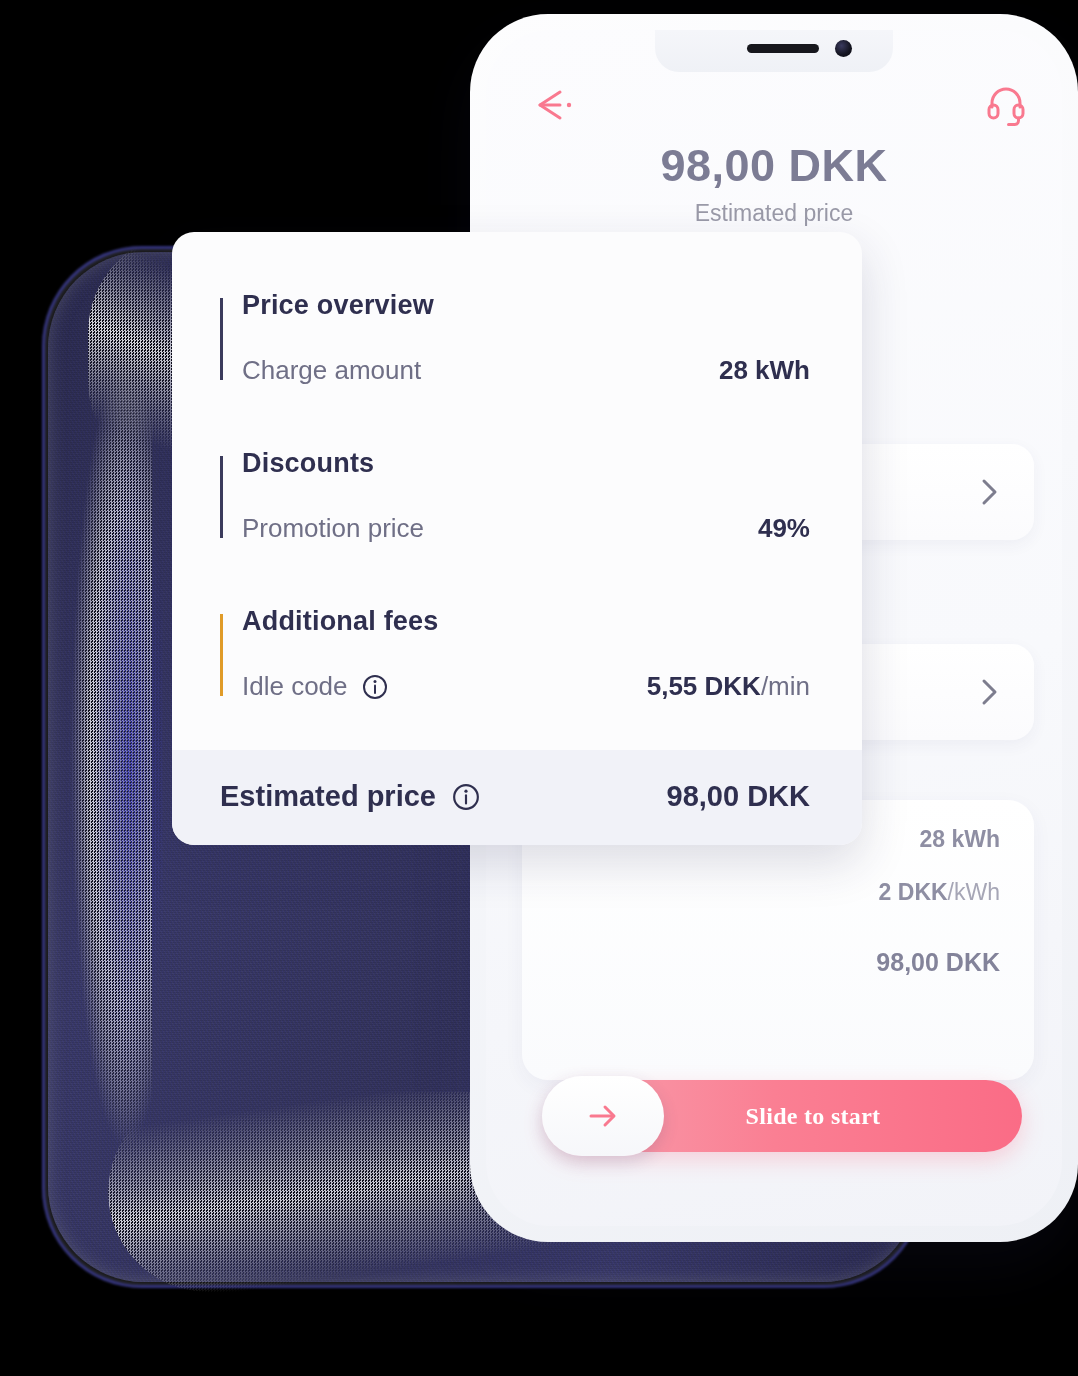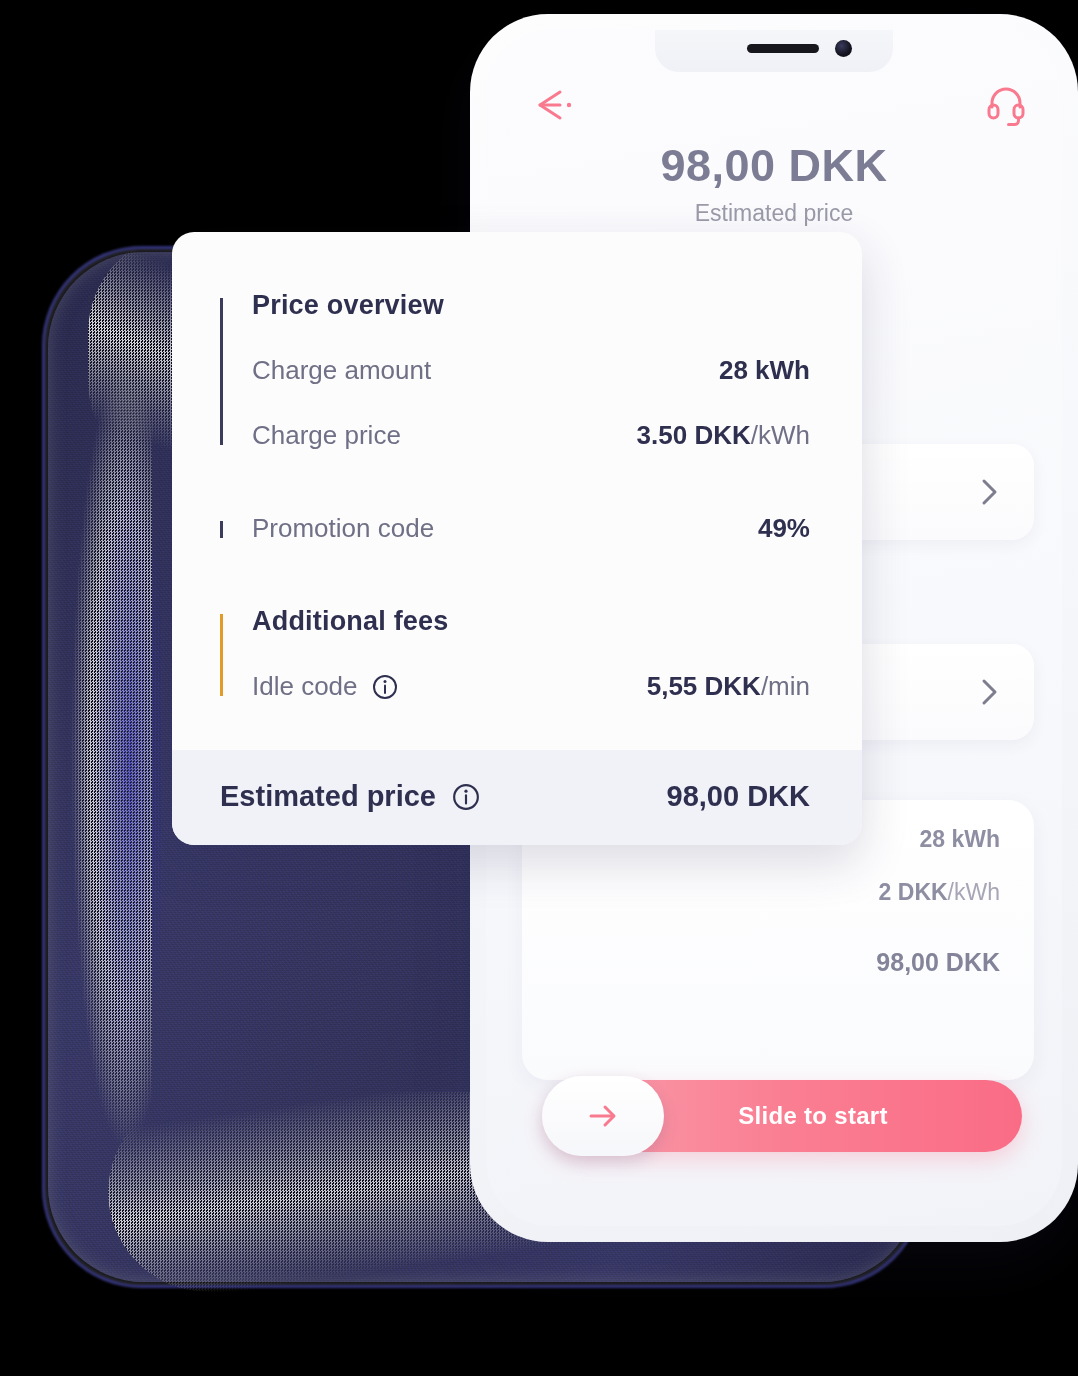--- a/index.html
+++ b/index.html
@@ -258,20 +258,21 @@
     align-items: center;
     justify-content: center;
     cursor: pointer;
   }
   .slider-label {
     font-size: 24px;
     font-weight: 700;
     color: #ffffff;
     letter-spacing: .3px;
     margin-left: 58px;
+    font-family: Liberation Serif, serif;
   }
   .slider-knob {
     position: absolute;
     left: -4px;
     top: -4px;
     width: 122px;
     height: 80px;
     border-radius: 42px;
     background: linear-gradient(180deg, #ffffff 0%, #f6f7fa 100%);
     box-shadow: 0 6px 16px rgba(60,60,110,.16);
@@ -288,21 +289,21 @@
     top: 232px;
     width: 690px;
     border-radius: 22px;
     background: #fcfcfd;
     box-shadow: 0 18px 48px rgba(40,40,80,.16);
     overflow: hidden;
   }
   .card-body {
     padding: 58px 52px 48px 48px;
   }
-  .section { position: relative; padding-left: 32px; }
+  .section { position: relative; padding-left: 22px; }
   .section + .section { margin-top: 62px; }
   .section::before {
     content: "";
     position: absolute;
     left: 0;
     top: 8px;
     bottom: 6px;
     width: 3px;
     background: var(--accent, #3b3b5c);
   }
@@ -451,29 +452,26 @@
 
   <div class="card">
     <div class="card-body">
 
       <div class="section" style="--accent: #3b3b5c;">
         <div class="section-title">Price overview</div>
         <div class="row">
           <span class="row-label">Charge amount</span>
           <span class="row-value">28 kWh</span>
         </div>
+      </div>
+
+      <div class="section" style="--accent: #3b3b5c;">
+        <div class="section-title">Discounts</div>
         <div class="row">
-          <span class="row-label">Charge price</span>
-          <span class="row-value"><span>3.50 DKK</span><span class="unit">/kWh</span></span>
-        </div>
-      </div>
-
-      <div class="section" style="--accent: #3b3b5c;">
-        <div class="row">
-          <span class="row-label">Promotion code</span>
+          <span class="row-label">Promotion price</span>
           <span class="row-value">49%</span>
         </div>
       </div>
 
       <div class="section fees" style="--accent: #e09b28;">
         <div class="section-title">Additional fees</div>
         <div class="row">
           <span class="row-label">
             <span>Idle code</span>
             <span class="info-icon">

